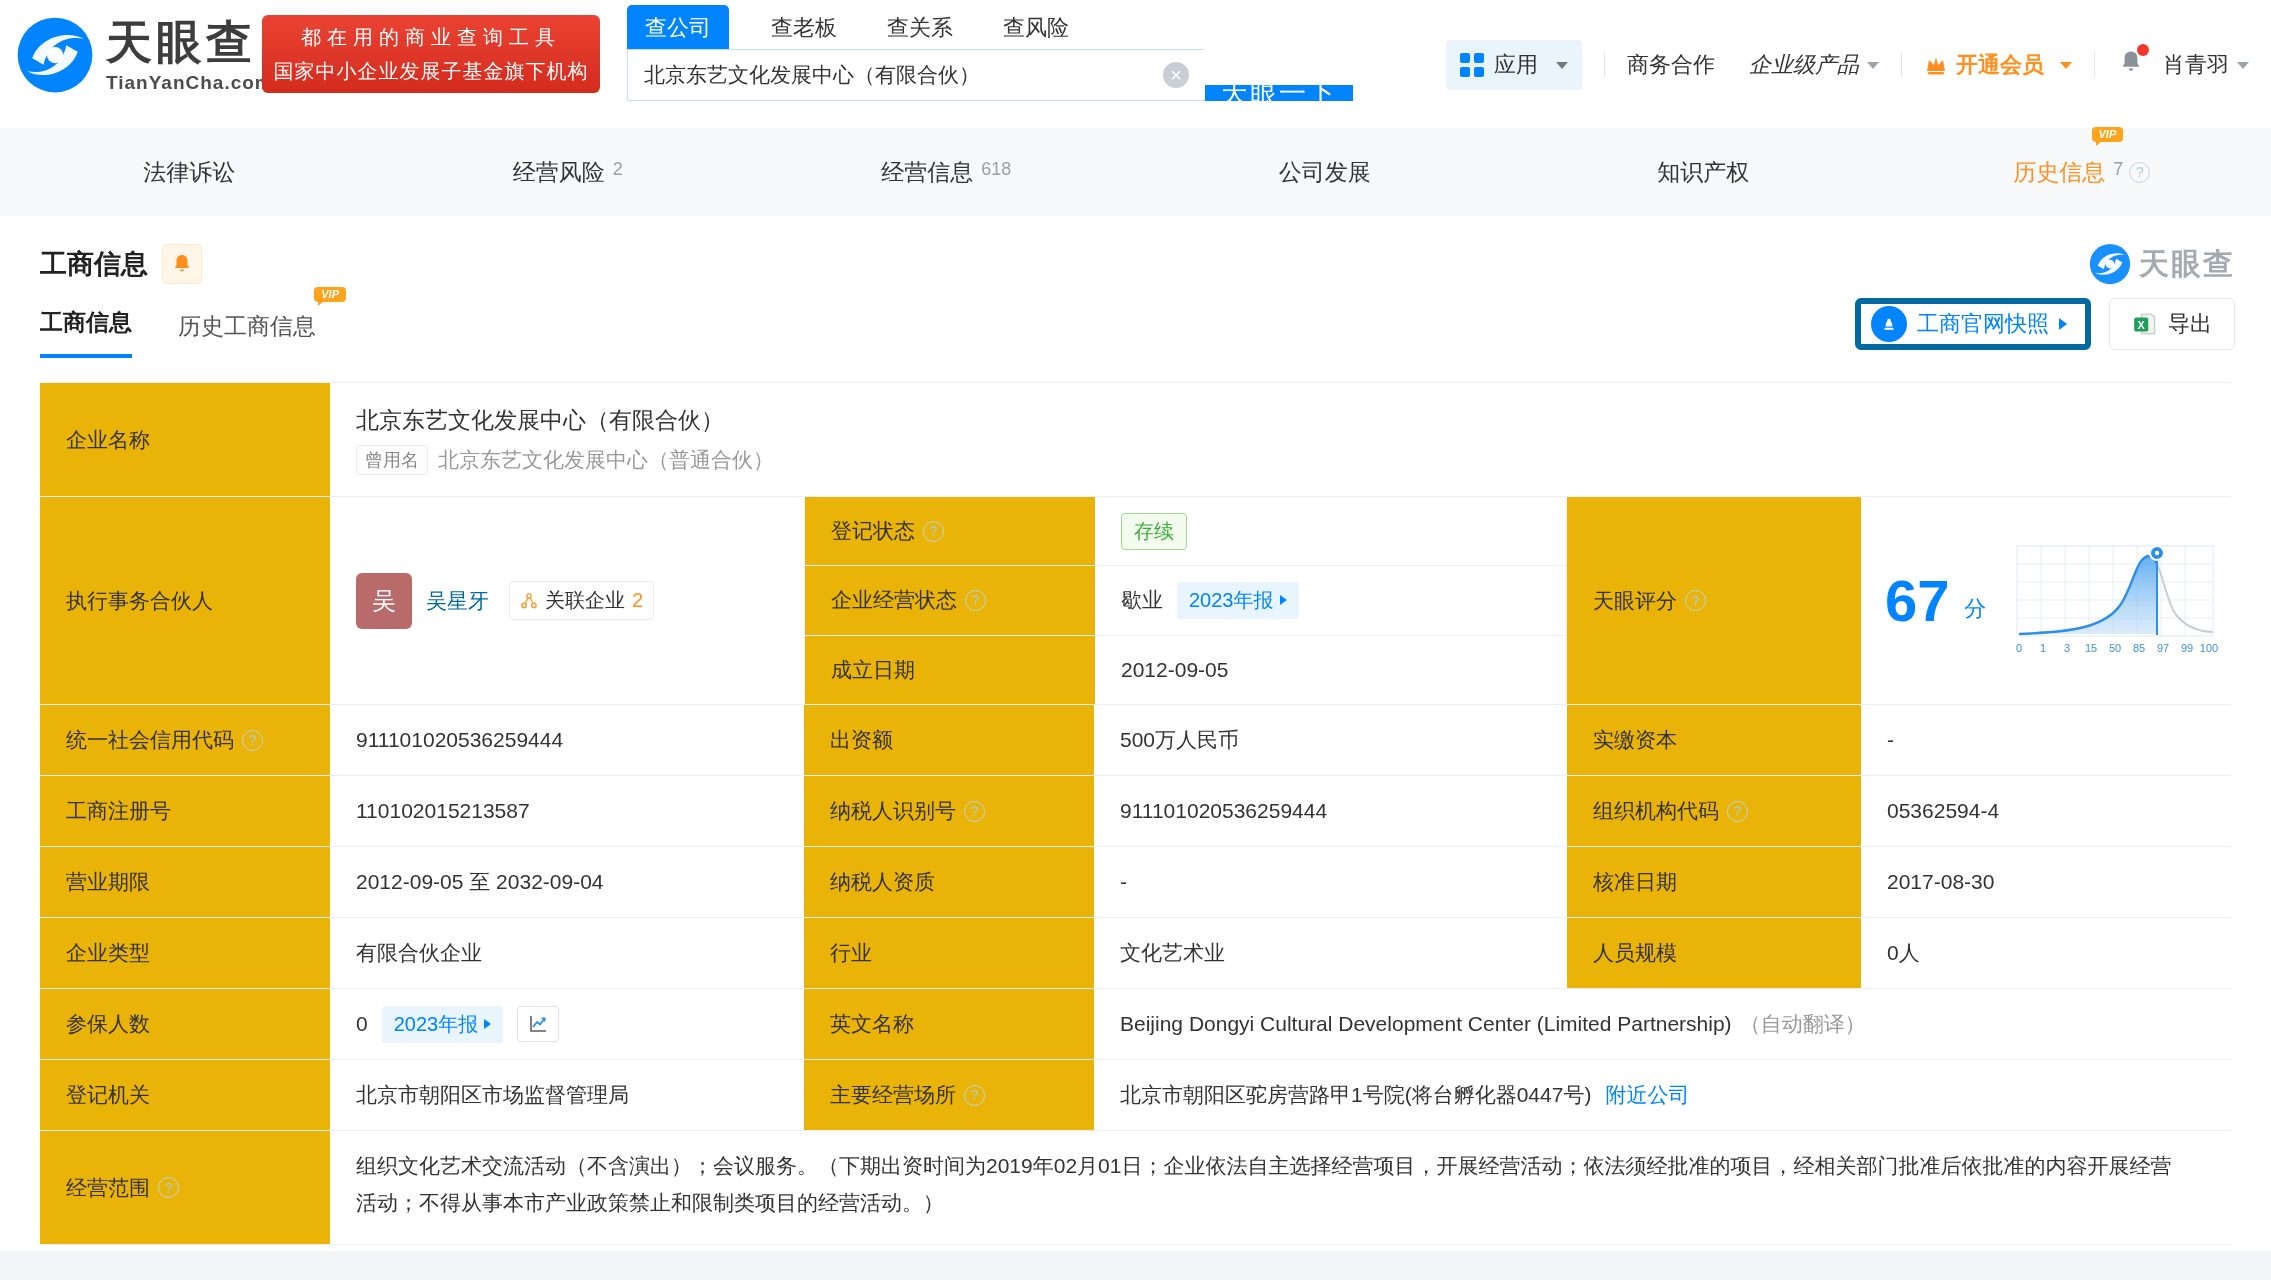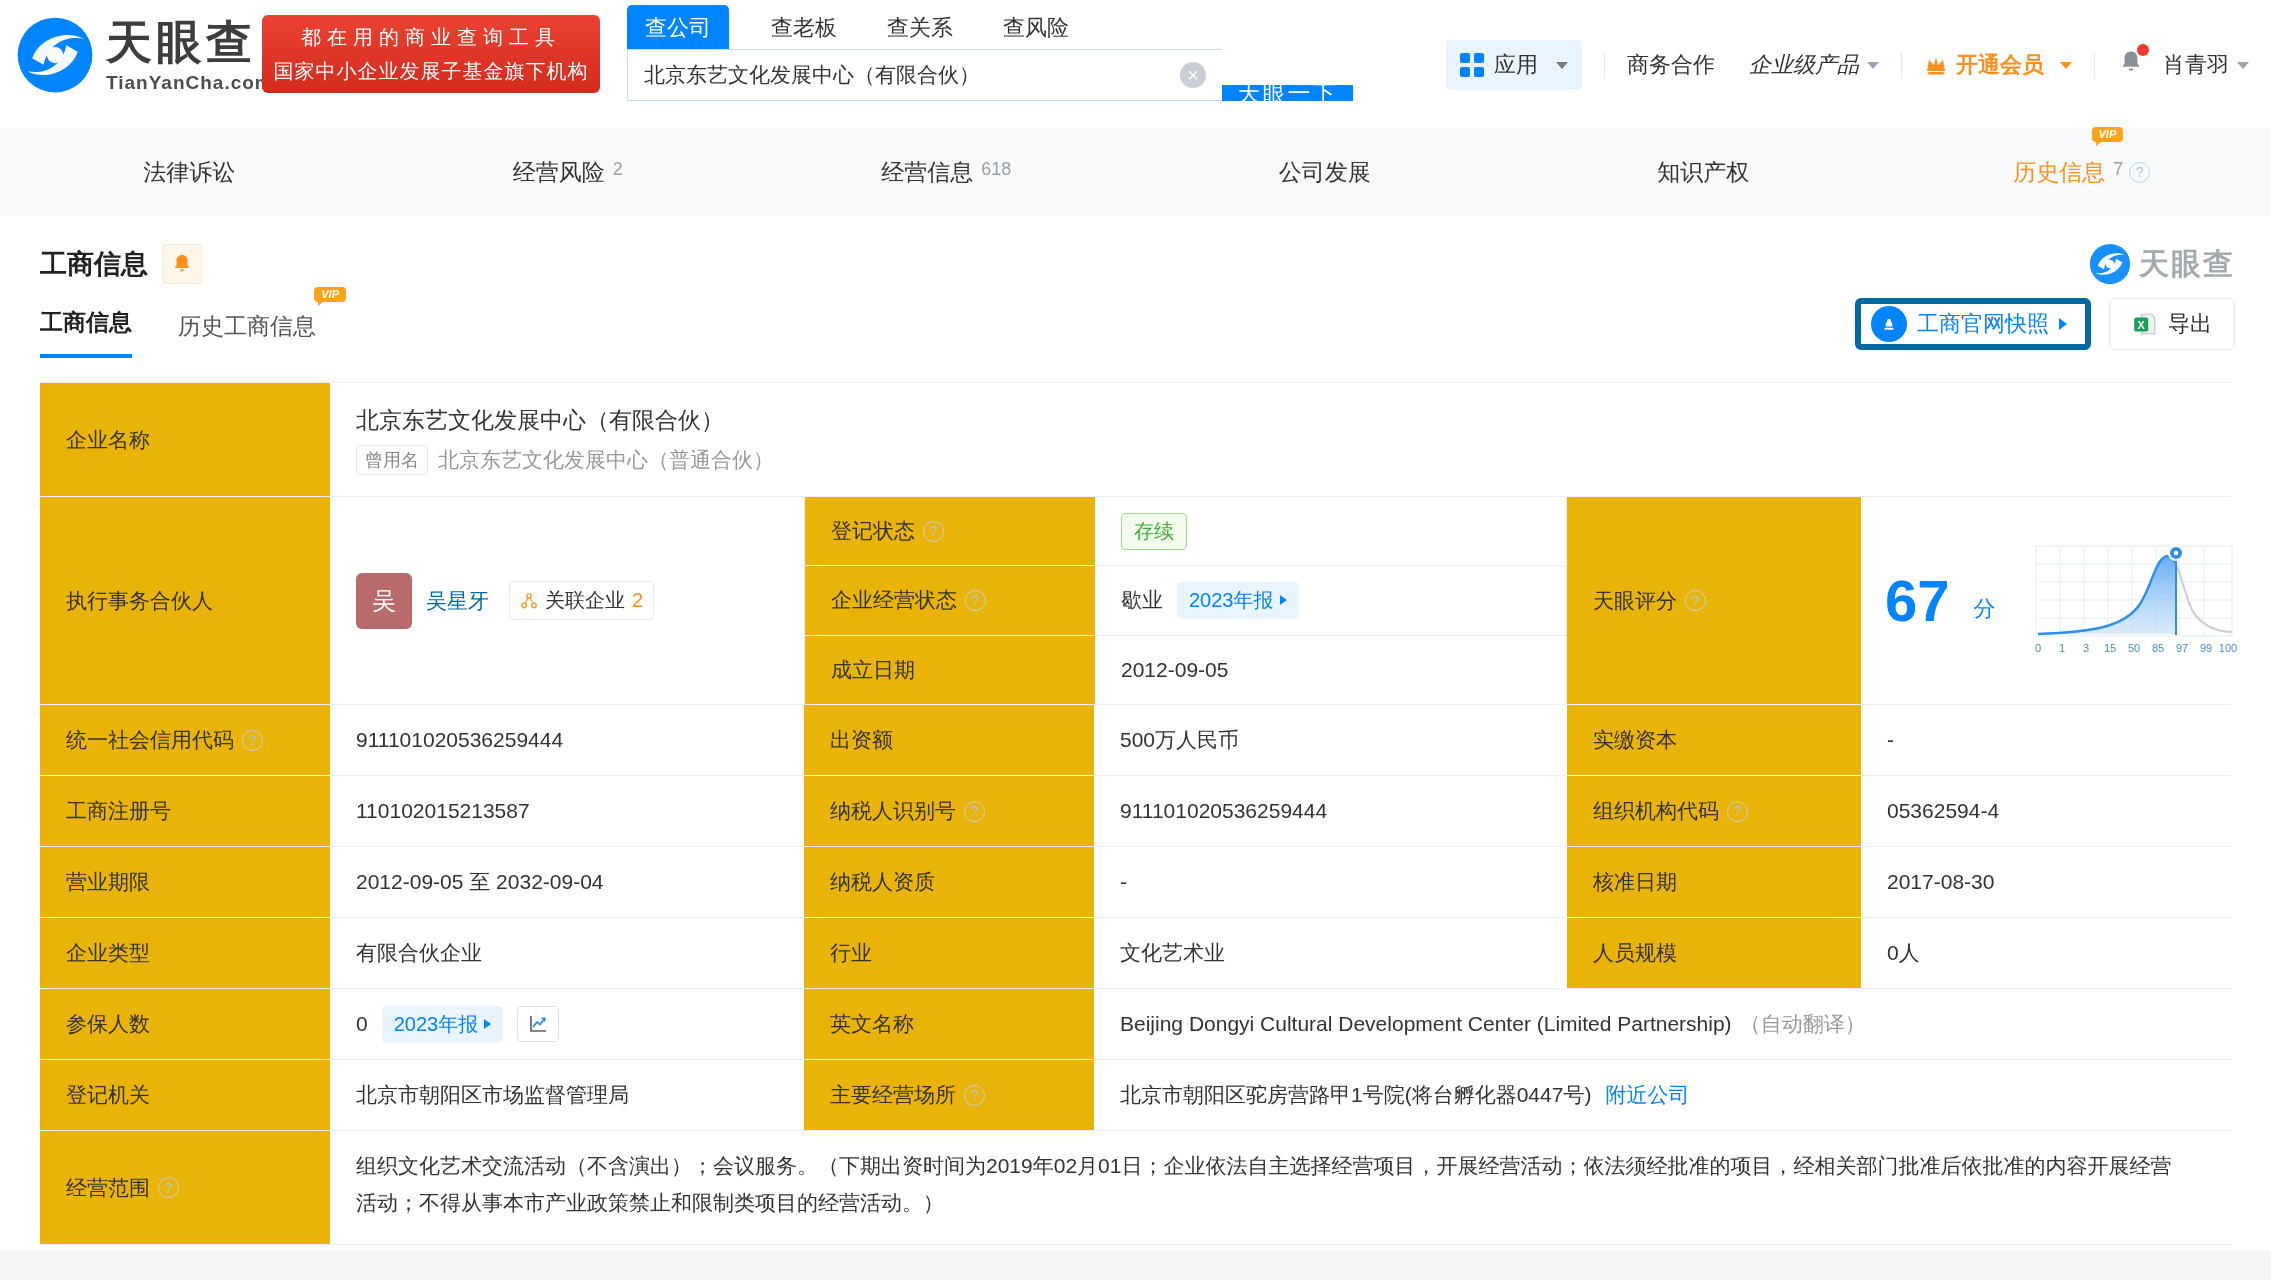--- a/index.html
+++ b/index.html
@@ -26,21 +26,21 @@
   .stab { font-size:22px; color:#333; padding:0 14px; margin-right:22px; height:44px; line-height:46px; }
   .stab.active { background:#0084ff; color:#fff; border-radius:5px 5px 0 0; padding:0 18px; margin-right:28px; }
   .search-box { display:flex; height:52px; }
   .search-field { position:relative; flex:1; }
   .search-field input { width:100%; height:52px; border:1px solid #c6e0f5; border-right:none;
     padding:0 58px 0 16px; font-size:21px; color:#333; outline:none;
     font-family:"Liberation Sans","DejaVu Sans",sans-serif; }
   .clear-btn { position:absolute; right:16px; top:13px; width:26px; height:26px; border-radius:50%;
     background:#c9ced4; display:flex; align-items:center; justify-content:center; }
   .clear-btn::before { content:"×"; color:#fff; font-size:20px; line-height:1; }
-  .search-go { width:131px; background:#0084ff; color:#fff; font-size:23px; border:none;
+  .search-go { width:148px; background:#0084ff; color:#fff; font-size:27px; border:none;
     display:flex; align-items:center; justify-content:center; letter-spacing:2px;margin-top:36px; }
   .nav { position:absolute; right:22px; top:40px; display:flex; align-items:center; font-size:22px; }
   .nav-sep { width:1px; height:26px; background:#e7e7e7; margin:0 22px; }
   .apps-entry { display:flex; align-items:center; gap:10px; background:#eaf4fd; border-radius:4px;
     padding:10px 14px; }
   .grid-icon { width:24px; height:24px; display:grid; grid-template-columns:10px 10px; grid-template-rows:10px 10px; gap:4px; }
   .grid-icon i { background:#0084ff; border-radius:2px; }
   .caret { width:0; height:0; border-left:6px solid transparent; border-right:6px solid transparent;
     border-top:7px solid #6f7a84; margin-left:8px; }
   .caret.sm { border-top-color:#9aa4ad; }
@@ -114,21 +114,21 @@
     display:flex; align-items:center; gap:7px; font-size:20px; color:#333; background:#fff; }
   .related-count { color:#ff8f1f; }
   .substack { display:flex; flex-direction:column; border-left:1px solid #e9f1f7; border-right:1px solid #e9f1f7; }
   .subrow { flex:1; display:grid; grid-template-columns:290px 1fr; border-bottom:1px solid #e9f1f7; }
   .subrow:last-child { border-bottom:none; }
   .status-tag { border:1px solid #9ed98a; background:#f2fbee; color:#3eb036; font-size:20px;
     padding:4px 12px; border-radius:4px; }
   .report-tag { background:#e8f4fe; color:#0084ff; font-size:20px; padding:5px 12px; border-radius:4px;
     display:flex; align-items:center; gap:6px; margin-left:14px; }
   .report-tag .tri-right { border-left-color:#0084ff; }
-  .score-cell { display:flex; align-items:center; padding:0 10px 0 24px; gap:32px; }
+  .score-cell { display:flex; align-items:center; padding:0 10px 0 24px; gap:10px;justify-content:space-between; }
   .score-num { font-size:58px; font-weight:bold; color:#0084ff; line-height:1; }
   .score-unit { font-size:22px; color:#0084ff; margin-left:-8px; align-self:center; margin-top:16px; }
   .trend-btn { margin-left:14px; width:42px; height:36px; border:1px solid #dfe3e6; border-radius:4px;
     display:flex; align-items:center; justify-content:center; background:#fff; }
   .note { color:#999; margin-left:8px; }
   .a-link { color:#0084ff; margin-left:14px; white-space:nowrap; }
   .scope-text { line-height:37px; padding-top:16px; padding-bottom:16px; align-items:flex-start; padding-right:40px; }
   .footer-strip { height:32px; background:#f3f5f6; margin-top:6px; }
 </style>
 </head>

